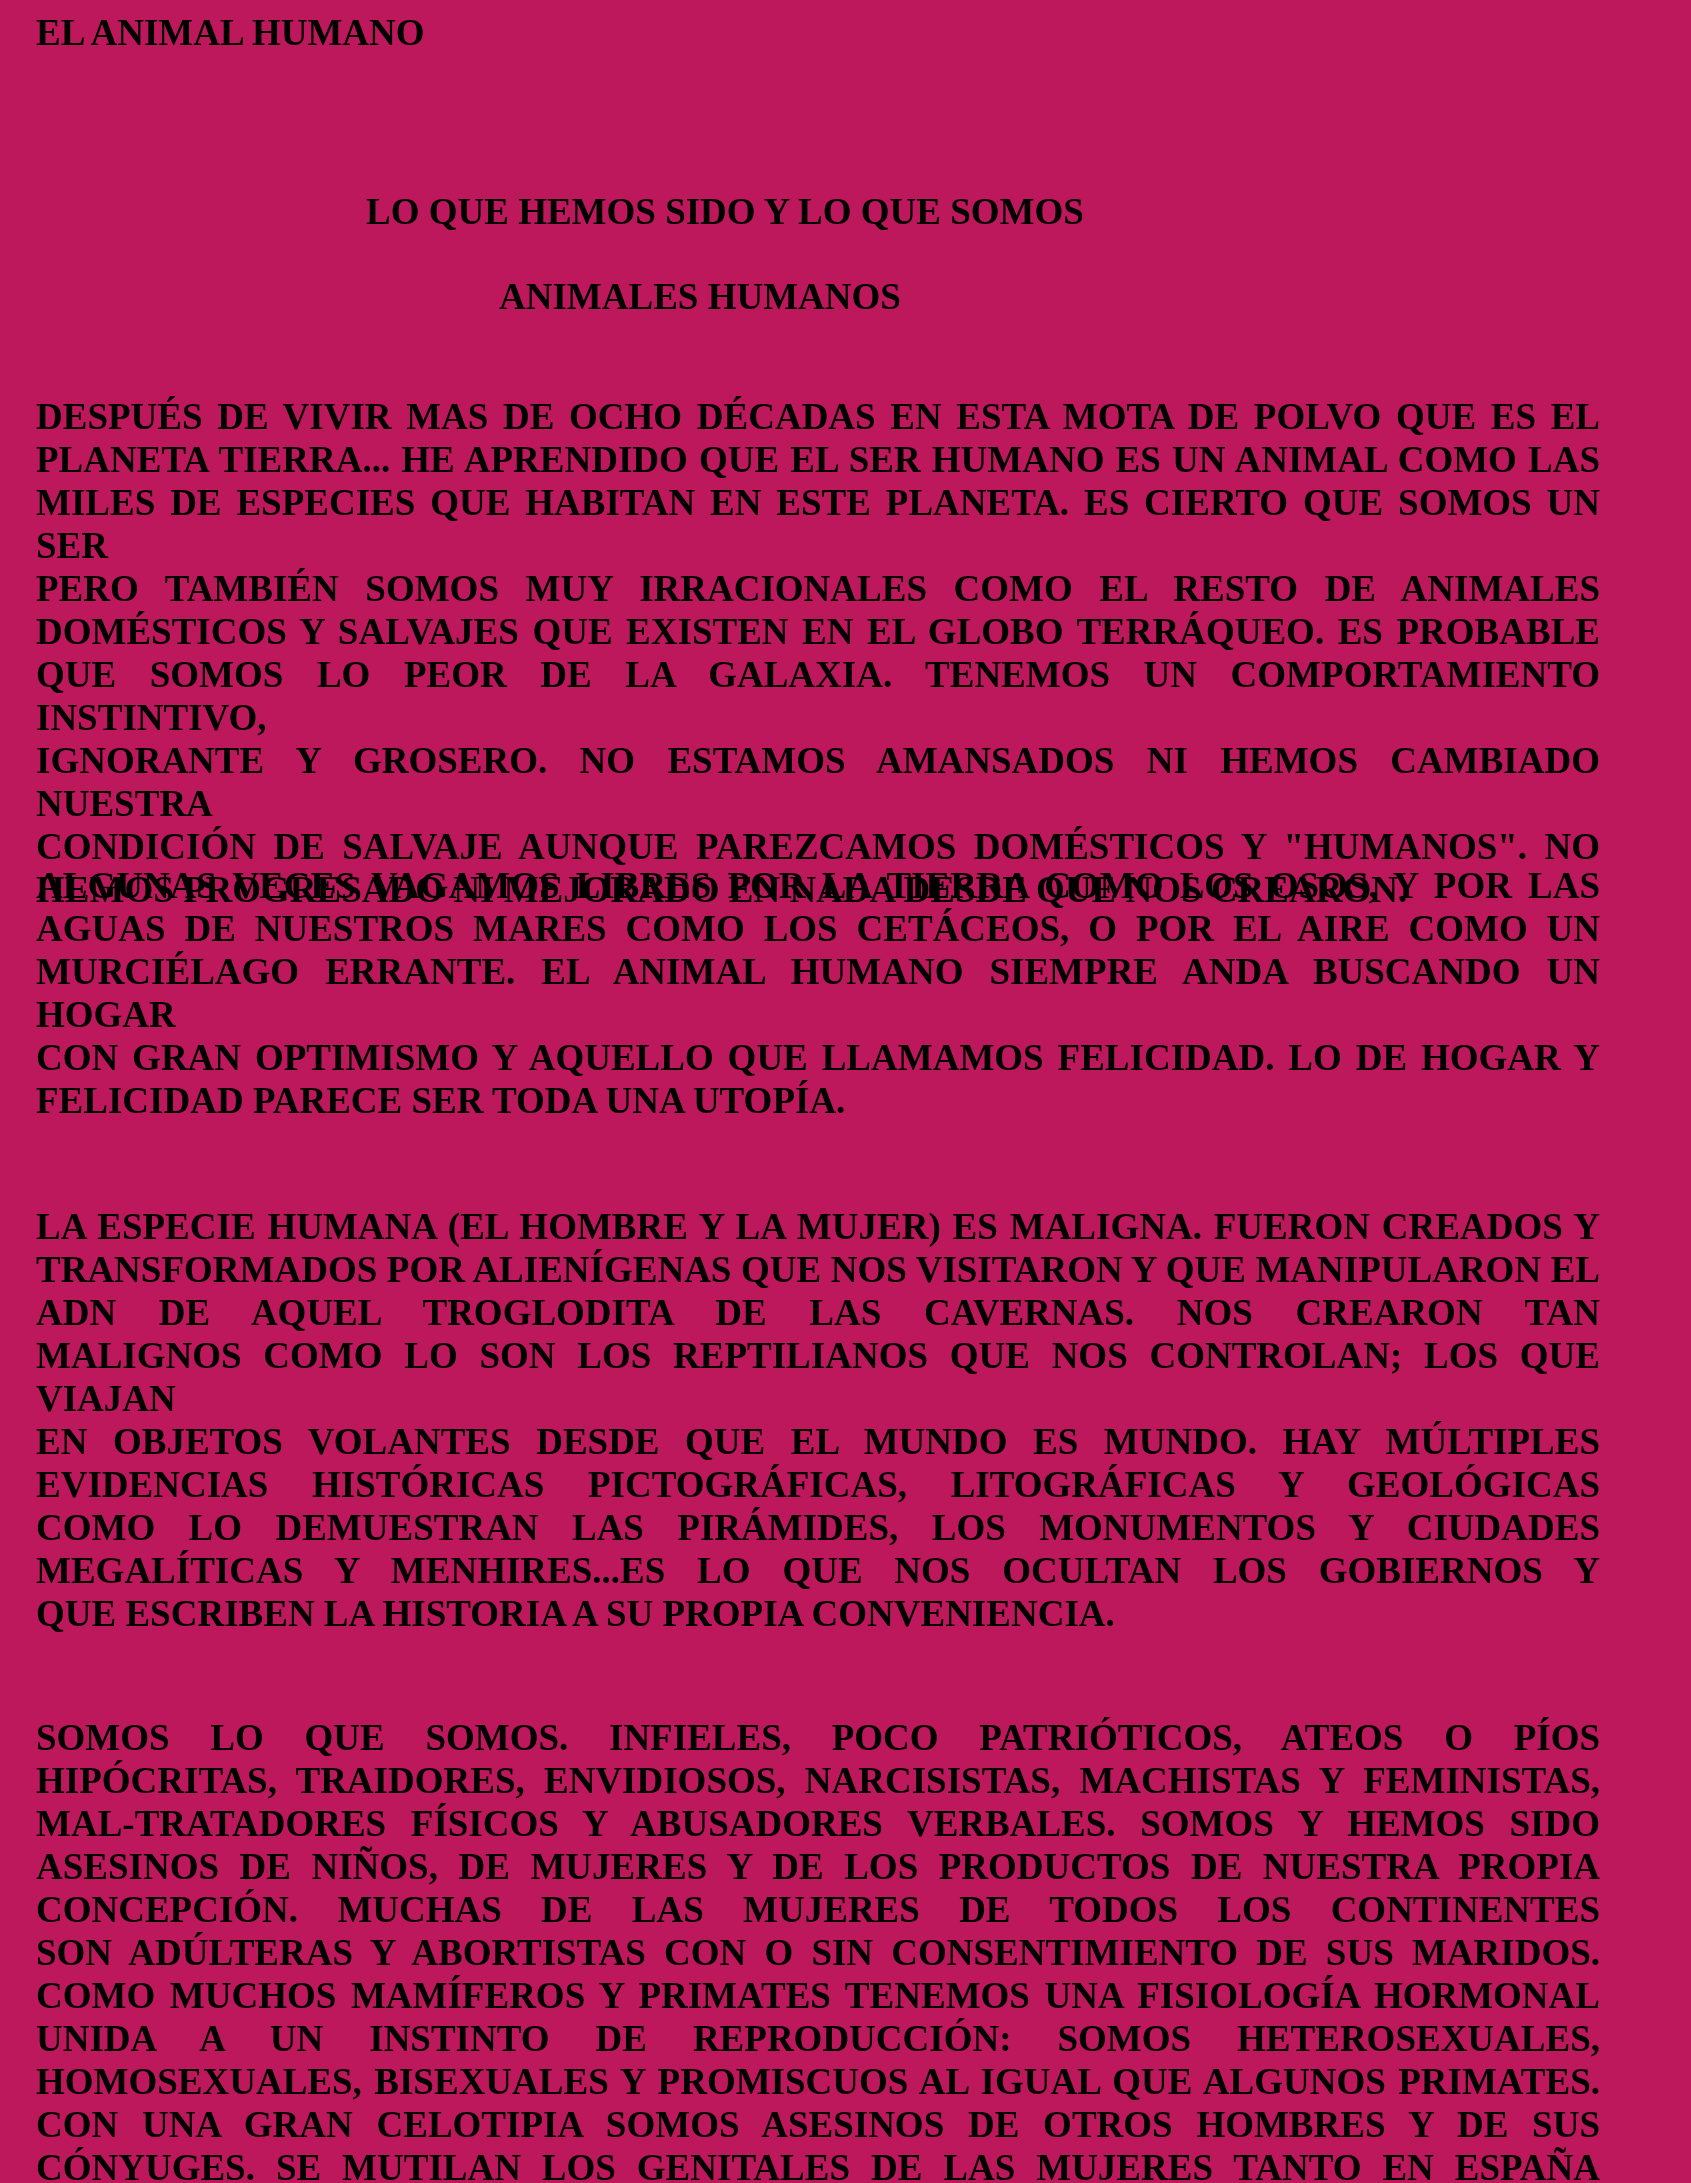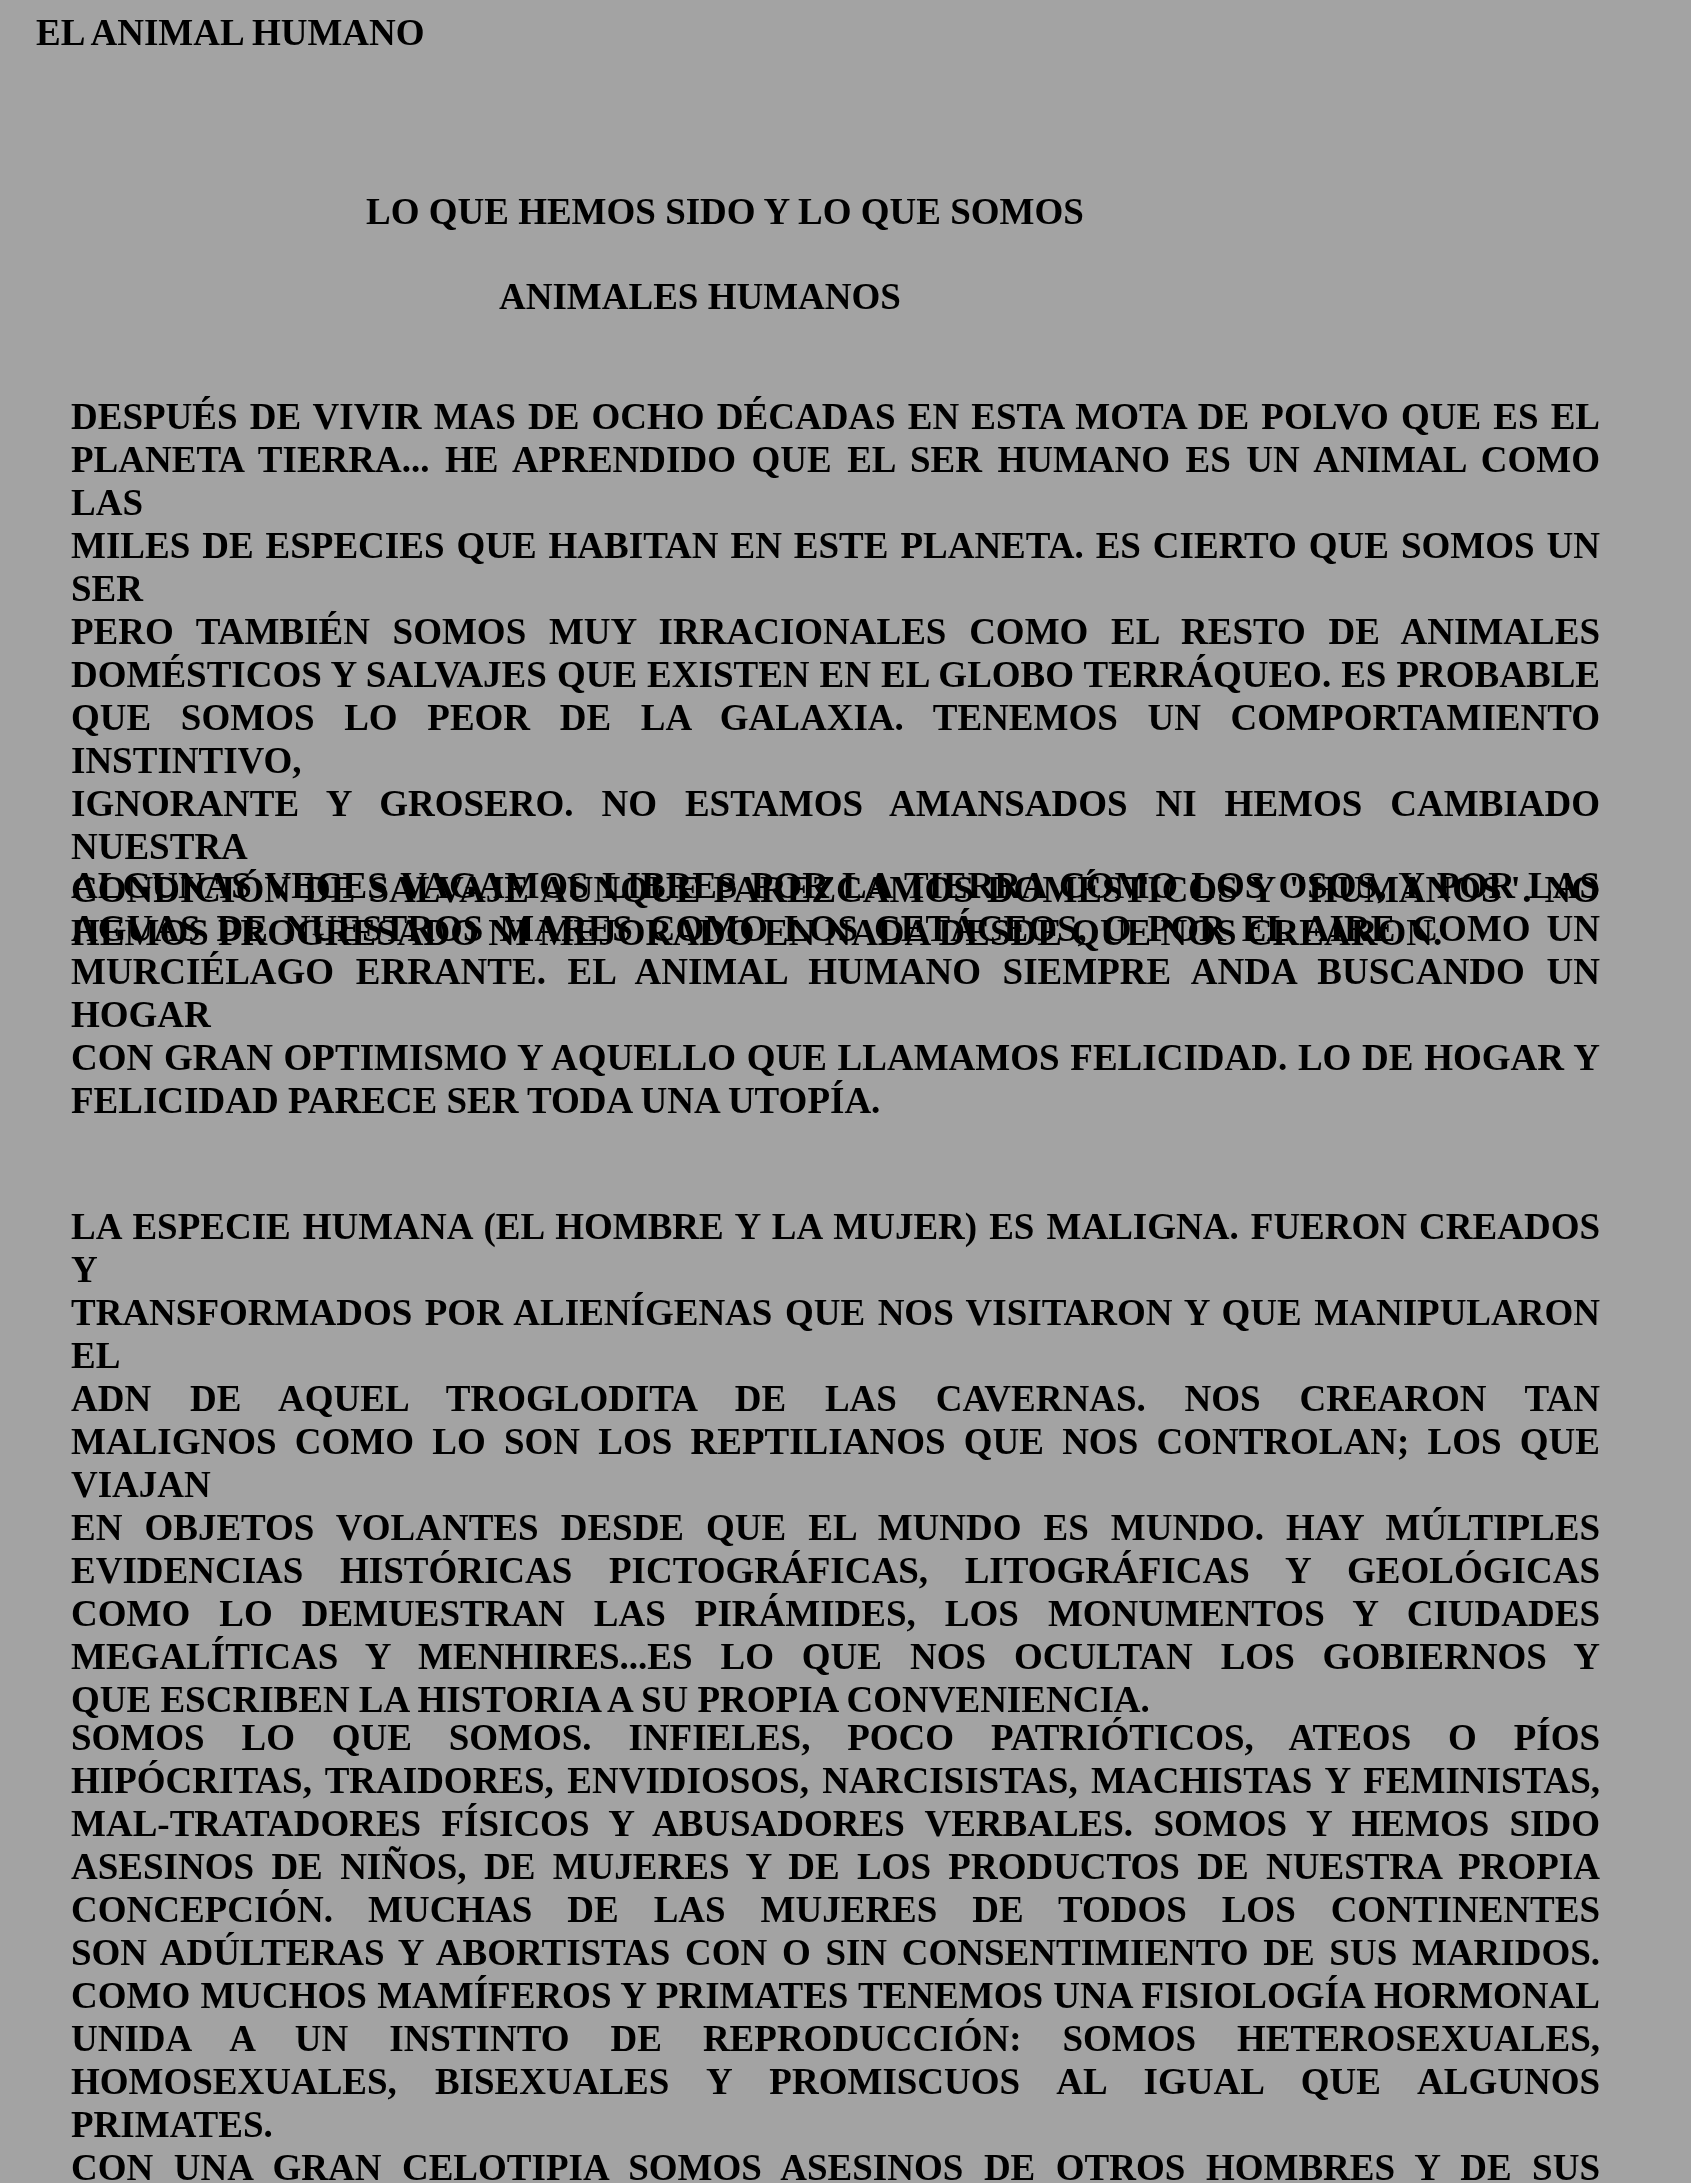--- a/index.html
+++ b/index.html
@@ -9,21 +9,21 @@
   }
   body {
     width: 1691px;
     height: 2183px;
     overflow: hidden;
   }
   .page {
     position: relative;
     width: 1691px;
     height: 2183px;
-    background: #a3a3a3;
+    background: #be185d;
     color: #000000;
     font-family: "Liberation Serif", "DejaVu Serif", serif;
     font-weight: bold;
     font-size: 37px;
     line-height: 43px;
   }
   .doc-title {
     position: absolute;
     left: 36px;
     top: 11.3px;
@@ -46,21 +46,20 @@
     left: 36px;
     width: 1564px;
   }
   .para-1 { top: 395px; }
   .para-2 { top: 864px; }
   .para-3 { top: 1205px; }
   .para-4 { top: 1716px; }
   .pline {
     text-align: justify;
     text-align-last: justify;
-    margin-left: 35px;
   }
   .para.endleft .pline:last-child {
     text-align: right;
     text-align-last: left;
   }
 </style>
 </head>
 <body>
 
 <div class="page">

